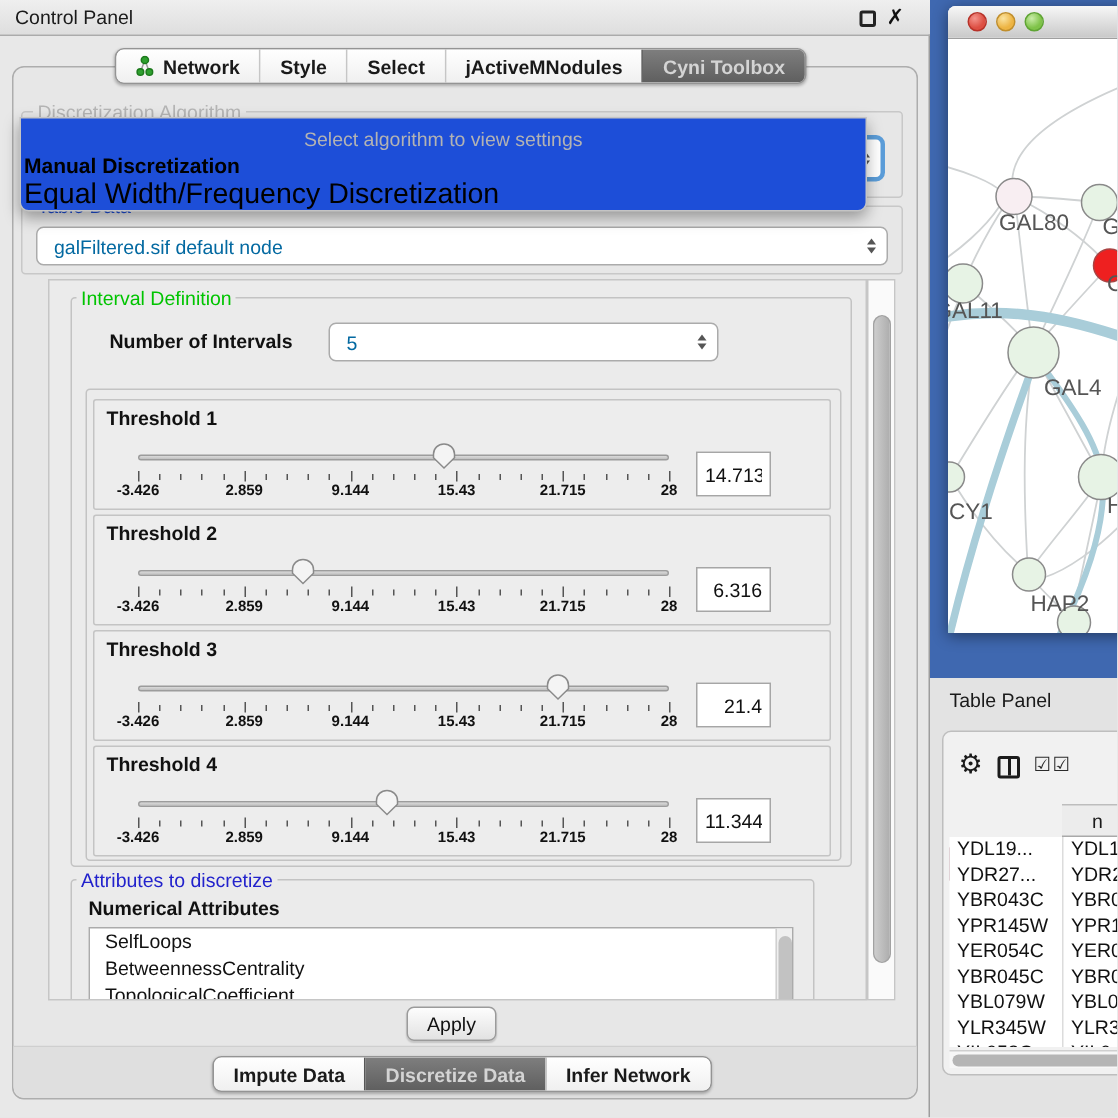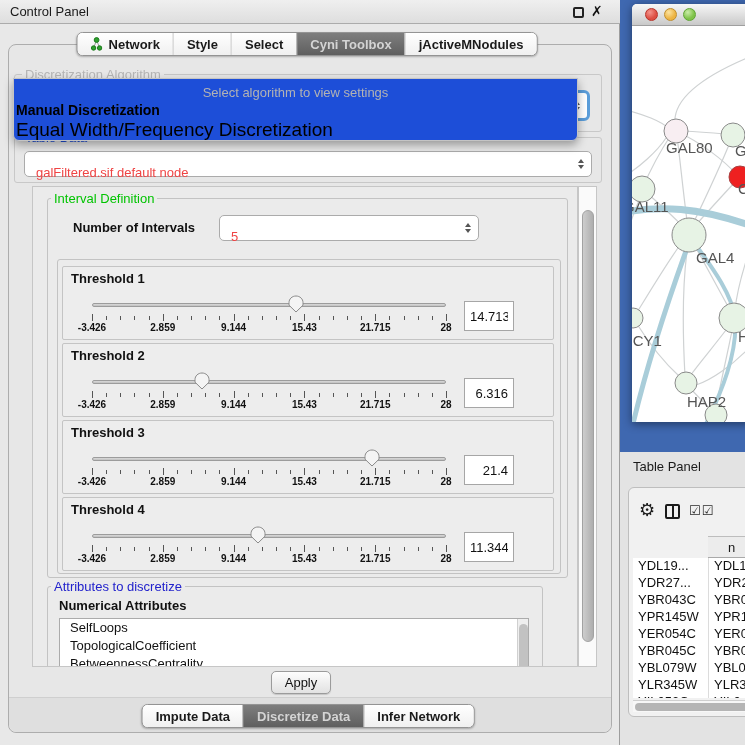--- a/index.html
+++ b/index.html
@@ -29,21 +29,21 @@
   #topTabs{top:32px;left:307px;transform:translateX(-50%);}
   #bottomTabs{top:704px;left:308px;transform:translateX(-50%);}
   .neticon{margin-right:6px;display:inline-block;width:12px;height:14px;}
 
   
   .group{position:absolute;border:1px solid #c8c8c8;border-radius:3px;}
   .gtitle{position:absolute;font-size:13px;padding:0 3px;white-space:nowrap;}
 
   
   .combo{position:absolute;background:#fff;border:1px solid #ababab;border-radius:5px;}
-  .combo .txt{position:absolute;left:11px;top:8px;font-size:13px;color:#ef4444;line-height:24px;}
+  .combo .txt{position:absolute;left:11px;top:0;font-size:13px;color:#0369a1;line-height:24px;}
   .spin{position:absolute;right:7px;top:50%;transform:translateY(-50%);display:flex;flex-direction:column;gap:2px;}
   .tri-up{width:0;height:0;border-left:3.5px solid transparent;border-right:3.5px solid transparent;border-bottom:4px solid #555;}
   .tri-dn{width:0;height:0;border-left:3.5px solid transparent;border-right:3.5px solid transparent;border-top:4px solid #555;}
 
   
   .popup{position:absolute;left:13px;top:78px;width:565px;height:63px;background:#1d4ed8;border:1px solid #c4c4c4;
          border-radius:0 0 6px 6px;box-shadow:0 4px 10px rgba(0,0,0,0.35);z-index:20;}
   .popup .ph{position:absolute;left:0;top:6px;width:100%;text-align:center;font-size:13px;color:#b3b3b3;}
   .popup .op1{position:absolute;left:2px;top:23px;font-size:14px;font-weight:bold;color:#000;}
   .popup .op2{position:absolute;left:2px;top:40px;font-size:19px;color:#000;}
@@ -130,22 +130,22 @@
     <div class="tabbar" id="topTabs">
         <div class="seg"><span class="neticon"><svg width="12" height="14" viewBox="0 0 12 14">
               <line x1="6" y1="3" x2="3" y2="11" stroke="#9a9a9a" stroke-width="1"></line>
               <line x1="6" y1="3" x2="9" y2="11" stroke="#9a9a9a" stroke-width="1"></line>
               <circle cx="6" cy="3" r="2.4" fill="#2fa02f" stroke="#1d7a1d"></circle>
               <circle cx="3" cy="11" r="2.2" fill="#2fa02f" stroke="#1d7a1d"></circle>
               <circle cx="9" cy="11" r="2.2" fill="#2fa02f" stroke="#1d7a1d"></circle>
             </svg></span>Network</div>
         <div class="seg">Style</div>
         <div class="seg">Select</div>
+        <div class="seg">jActiveMNodules</div>
         <div class="seg sel">Cyni Toolbox</div>
-        <div class="seg">jActiveMNodules</div>
       </div>
 
     <div class="group" style="left:14px;top:74px;width:588px;height:58px;"></div>
     <div class="gtitle" style="left:22px;top:67px;color:#b5b5b5;background:#e7e7e7;">Discretization Algorithm</div>
 
     <div class="focus-combo">
       <span class="spin">
           <span class="tri-up"></span>
           <span class="tri-dn"></span>
         </span>
@@ -181,22 +181,22 @@
           </span>
       </div>
 
       <div class="group" id="thGroup" style="left:24px;top:72px;width:504px;height:315px;border-color:#c3c3c3;"></div>
 
       <div class="group" style="left:14px;top:399px;width:496px;height:110px;border-color:#c3c3c3;"></div>
       <div class="gtitle" style="left:18px;top:392px;color:#2222cc;background:#ebebeb;">Attributes to discretize</div>
       <div class="lbl-bold" style="left:26px;top:411px;">Numerical Attributes</div>
       <div class="attr-list" id="attrList" style="left:26px;top:431px;width:470px;height:70px;">
           <div class="attr-item">SelfLoops</div>
+          <div class="attr-item">BetweennessCentrality</div>
           <div class="attr-item">TopologicalCoefficient</div>
-          <div class="attr-item">BetweennessCentrality</div>
         </div>
       <div class="list-sb" style="left:484px;top:432px;height:68px;">
           <span class="th"></span>
         </div>
     <div class="th-panel" style="left: 29px; top: 79px;">
           <div class="th-label">Threshold 1</div>
           <div class="th-track"></div>
           <div class="tick major" style="left: 29px;"></div>
           <div class="tick" style="left: 43.16px;"></div>
           <div class="tick" style="left: 57.32px;"></div>

